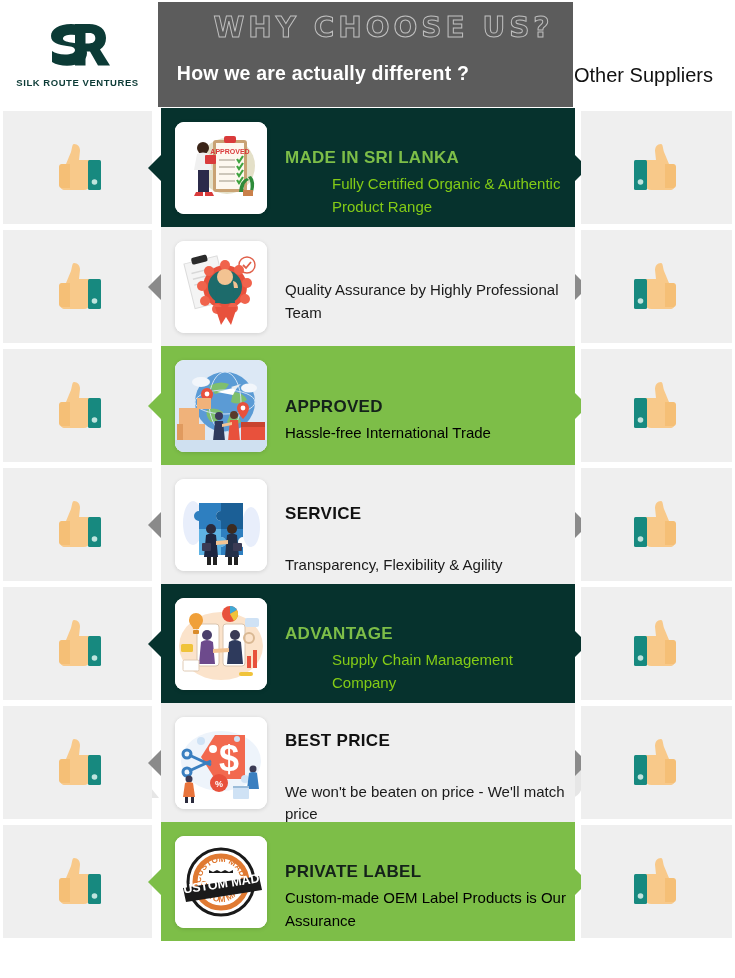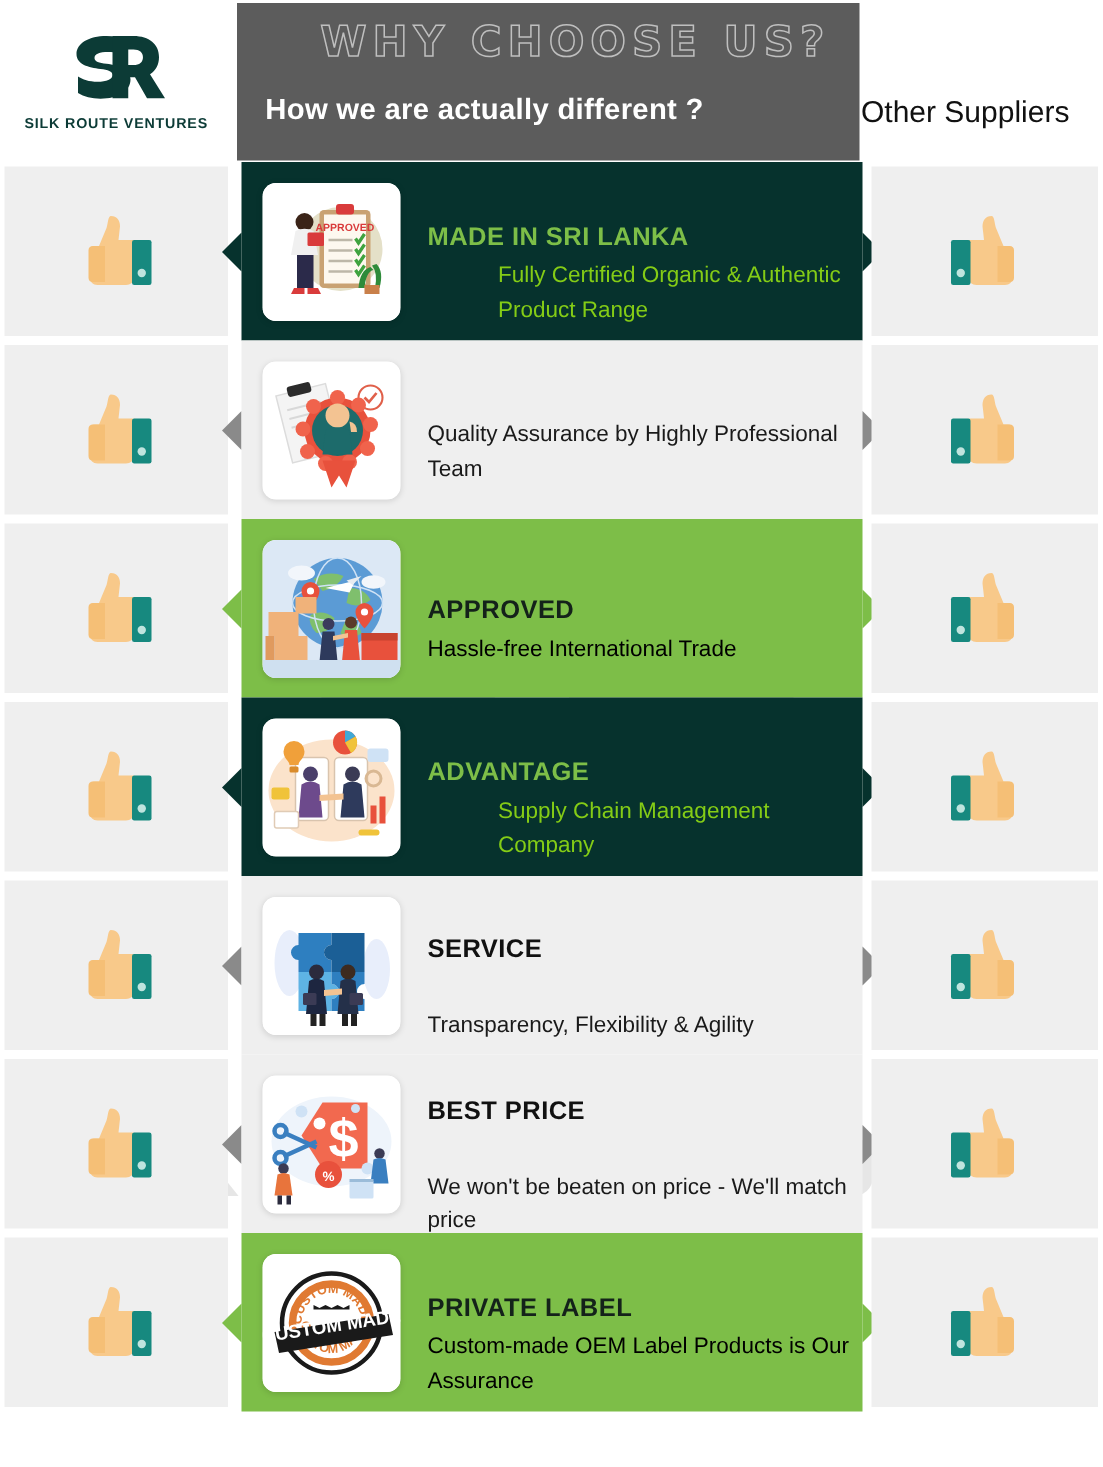--- a/index.html
+++ b/index.html
@@ -308,81 +308,20 @@
                 <circle cx="59" cy="55" r="4" fill="#5a3a2a"></circle>
                 <path d="M55 60 l8 0 2 21 -12 0z" fill="#e8513c"></path>
                 <path d="M47 64 l10 -2 0 3 -10 2z" fill="#f3c392"></path>
               </g>
               <rect x="0" y="80" width="92" height="12" fill="#cfe0f0"></rect>
             </svg>
           </span>
           <div class="txt">
             <div class="t-title">APPROVED</div>
             <div class="t-sub">Hassle-free International Trade</div>
-          </div>
-        </div>
-        <div class="arrow arrow-r"></div>
-        <div class="cell-right">
-          <span>
-            <svg class="hand" viewBox="0 0 60 60" xmlns="http://www.w3.org/2000/svg">
-<g transform="translate(60,60) rotate(180) scale(1,-1) translate(0,-60)">
-<path d="M26 6 c4 0 6 3 6 7 l-1 9 h9 c3 0 5 2 4.6 5 l-3 20 c-.4 3 -2.6 5 -5.6 5 H17 c-3 0 -5 -2 -5 -5 V29 c0 -2 1 -3 3 -3 h3 l5 -12 c1 -3 1 -8 3 -8z" fill="#f8c98a"></path>
-<path d="M14 26 h8 v24 h-8 c-2 0 -3 -1 -3 -3 V29 c0 -2 1 -3 3 -3z" fill="#f5bf76"></path>
-<rect x="40" y="22" width="13" height="30" rx="1.5" fill="#17897f"></rect>
-<circle cx="46.5" cy="44" r="2.8" fill="#bfe4de"></circle>
-</g>
-            </svg>
-          </span>
-        </div>
-      </div>
-      <div class="row dark">
-        <div class="cell-left">
-          <span>
-            <svg class="hand" viewBox="0 0 60 60" xmlns="http://www.w3.org/2000/svg">
-<path d="M26 6 c4 0 6 3 6 7 l-1 9 h9 c3 0 5 2 4.6 5 l-3 20 c-.4 3 -2.6 5 -5.6 5 H17 c-3 0 -5 -2 -5 -5 V29 c0 -2 1 -3 3 -3 h3 l5 -12 c1 -3 1 -8 3 -8z" fill="#f8c98a"></path>
-<path d="M14 26 h8 v24 h-8 c-2 0 -3 -1 -3 -3 V29 c0 -2 1 -3 3 -3z" fill="#f5bf76"></path>
-<rect x="40" y="22" width="13" height="30" rx="1.5" fill="#17897f"></rect>
-<circle cx="46.5" cy="44" r="2.8" fill="#bfe4de"></circle>
-</svg>
-          </span>
-        </div>
-        <div class="arrow arrow-l"></div>
-        <div class="cell-mid dark">
-          <span class="thumb">
-            <svg viewBox="0 0 92 92">
-              <rect width="92" height="92" fill="#fff"></rect>
-              <ellipse cx="46" cy="48" rx="42" ry="34" fill="#fbe3cb"></ellipse>
-              <rect x="22" y="26" width="22" height="42" rx="3" fill="#fff" stroke="#d9c4ae"></rect>
-              <rect x="48" y="26" width="22" height="42" rx="3" fill="#fff" stroke="#d9c4ae"></rect>
-              <circle cx="32" cy="37" r="5" fill="#4a3f6b"></circle>
-              <path d="M26 44 q6 -4 12 0 l2 22 -16 0z" fill="#6d4a8c"></path>
-              <circle cx="60" cy="37" r="5" fill="#3b3b55"></circle>
-              <path d="M54 44 q6 -4 12 0 l2 22 -16 0z" fill="#2e3a5c"></path>
-              <path d="M38 51 l16 -1 0 4 -16 1z" fill="#f3c392"></path>
-              <g fill="#f0a03a">
-                <path d="M14 22 a7 7 0 1 1 14 0 c0 5 -4 6 -4 9 l-6 0 c0 -3 -4 -4 -4 -9z"></path>
-                <rect x="18" y="32" width="6" height="4" rx="1" fill="#d98b2b"></rect>
-              </g>
-              <circle cx="55" cy="16" r="8" fill="#e8513c"></circle>
-              <path d="M55 16 l0 -8 a8 8 0 0 1 7 4z" fill="#3fa9d6"></path>
-              <path d="M55 16 l7 -4 a8 8 0 0 1 -3 11z" fill="#f0c33a"></path>
-              <rect x="70" y="20" width="14" height="9" rx="2" fill="#cfe2f5"></rect>
-              <rect x="6" y="46" width="12" height="8" rx="1.5" fill="#f0c33a"></rect>
-              <rect x="8" y="62" width="16" height="11" rx="1.5" fill="#fff" stroke="#e0cbb5"></rect>
-              <g fill="#e8513c">
-                <rect x="72" y="58" width="4" height="12"></rect>
-                <rect x="78" y="52" width="4" height="18"></rect>
-              </g>
-              <circle cx="74" cy="40" r="5" fill="none" stroke="#d9b893" stroke-width="2"></circle>
-              <rect x="64" y="74" width="14" height="4" rx="2" fill="#f0c33a"></rect>
-            </svg>
-          </span>
-          <div class="txt">
-            <div class="t-title">ADVANTAGE</div>
-            <div class="t-sub">Supply Chain Management Company</div>
           </div>
         </div>
         <div class="arrow arrow-r"></div>
         <div class="cell-right">
           <span>
             <svg class="hand" viewBox="0 0 60 60" xmlns="http://www.w3.org/2000/svg">
 <g transform="translate(60,60) rotate(180) scale(1,-1) translate(0,-60)">
 <path d="M26 6 c4 0 6 3 6 7 l-1 9 h9 c3 0 5 2 4.6 5 l-3 20 c-.4 3 -2.6 5 -5.6 5 H17 c-3 0 -5 -2 -5 -5 V29 c0 -2 1 -3 3 -3 h3 l5 -12 c1 -3 1 -8 3 -8z" fill="#f8c98a"></path>
 <path d="M14 26 h8 v24 h-8 c-2 0 -3 -1 -3 -3 V29 c0 -2 1 -3 3 -3z" fill="#f5bf76"></path>
 <rect x="40" y="22" width="13" height="30" rx="1.5" fill="#17897f"></rect>
@@ -443,20 +382,81 @@
 <g transform="translate(60,60) rotate(180) scale(1,-1) translate(0,-60)">
 <path d="M26 6 c4 0 6 3 6 7 l-1 9 h9 c3 0 5 2 4.6 5 l-3 20 c-.4 3 -2.6 5 -5.6 5 H17 c-3 0 -5 -2 -5 -5 V29 c0 -2 1 -3 3 -3 h3 l5 -12 c1 -3 1 -8 3 -8z" fill="#f8c98a"></path>
 <path d="M14 26 h8 v24 h-8 c-2 0 -3 -1 -3 -3 V29 c0 -2 1 -3 3 -3z" fill="#f5bf76"></path>
 <rect x="40" y="22" width="13" height="30" rx="1.5" fill="#17897f"></rect>
 <circle cx="46.5" cy="44" r="2.8" fill="#bfe4de"></circle>
 </g>
             </svg>
           </span>
         </div>
       </div>
+      <div class="row dark">
+        <div class="cell-left">
+          <span>
+            <svg class="hand" viewBox="0 0 60 60" xmlns="http://www.w3.org/2000/svg">
+<path d="M26 6 c4 0 6 3 6 7 l-1 9 h9 c3 0 5 2 4.6 5 l-3 20 c-.4 3 -2.6 5 -5.6 5 H17 c-3 0 -5 -2 -5 -5 V29 c0 -2 1 -3 3 -3 h3 l5 -12 c1 -3 1 -8 3 -8z" fill="#f8c98a"></path>
+<path d="M14 26 h8 v24 h-8 c-2 0 -3 -1 -3 -3 V29 c0 -2 1 -3 3 -3z" fill="#f5bf76"></path>
+<rect x="40" y="22" width="13" height="30" rx="1.5" fill="#17897f"></rect>
+<circle cx="46.5" cy="44" r="2.8" fill="#bfe4de"></circle>
+</svg>
+          </span>
+        </div>
+        <div class="arrow arrow-l"></div>
+        <div class="cell-mid dark">
+          <span class="thumb">
+            <svg viewBox="0 0 92 92">
+              <rect width="92" height="92" fill="#fff"></rect>
+              <ellipse cx="46" cy="48" rx="42" ry="34" fill="#fbe3cb"></ellipse>
+              <rect x="22" y="26" width="22" height="42" rx="3" fill="#fff" stroke="#d9c4ae"></rect>
+              <rect x="48" y="26" width="22" height="42" rx="3" fill="#fff" stroke="#d9c4ae"></rect>
+              <circle cx="32" cy="37" r="5" fill="#4a3f6b"></circle>
+              <path d="M26 44 q6 -4 12 0 l2 22 -16 0z" fill="#6d4a8c"></path>
+              <circle cx="60" cy="37" r="5" fill="#3b3b55"></circle>
+              <path d="M54 44 q6 -4 12 0 l2 22 -16 0z" fill="#2e3a5c"></path>
+              <path d="M38 51 l16 -1 0 4 -16 1z" fill="#f3c392"></path>
+              <g fill="#f0a03a">
+                <path d="M14 22 a7 7 0 1 1 14 0 c0 5 -4 6 -4 9 l-6 0 c0 -3 -4 -4 -4 -9z"></path>
+                <rect x="18" y="32" width="6" height="4" rx="1" fill="#d98b2b"></rect>
+              </g>
+              <circle cx="55" cy="16" r="8" fill="#e8513c"></circle>
+              <path d="M55 16 l0 -8 a8 8 0 0 1 7 4z" fill="#3fa9d6"></path>
+              <path d="M55 16 l7 -4 a8 8 0 0 1 -3 11z" fill="#f0c33a"></path>
+              <rect x="70" y="20" width="14" height="9" rx="2" fill="#cfe2f5"></rect>
+              <rect x="6" y="46" width="12" height="8" rx="1.5" fill="#f0c33a"></rect>
+              <rect x="8" y="62" width="16" height="11" rx="1.5" fill="#fff" stroke="#e0cbb5"></rect>
+              <g fill="#e8513c">
+                <rect x="72" y="58" width="4" height="12"></rect>
+                <rect x="78" y="52" width="4" height="18"></rect>
+              </g>
+              <circle cx="74" cy="40" r="5" fill="none" stroke="#d9b893" stroke-width="2"></circle>
+              <rect x="64" y="74" width="14" height="4" rx="2" fill="#f0c33a"></rect>
+            </svg>
+          </span>
+          <div class="txt">
+            <div class="t-title">ADVANTAGE</div>
+            <div class="t-sub">Supply Chain Management Company</div>
+          </div>
+        </div>
+        <div class="arrow arrow-r"></div>
+        <div class="cell-right">
+          <span>
+            <svg class="hand" viewBox="0 0 60 60" xmlns="http://www.w3.org/2000/svg">
+<g transform="translate(60,60) rotate(180) scale(1,-1) translate(0,-60)">
+<path d="M26 6 c4 0 6 3 6 7 l-1 9 h9 c3 0 5 2 4.6 5 l-3 20 c-.4 3 -2.6 5 -5.6 5 H17 c-3 0 -5 -2 -5 -5 V29 c0 -2 1 -3 3 -3 h3 l5 -12 c1 -3 1 -8 3 -8z" fill="#f8c98a"></path>
+<path d="M14 26 h8 v24 h-8 c-2 0 -3 -1 -3 -3 V29 c0 -2 1 -3 3 -3z" fill="#f5bf76"></path>
+<rect x="40" y="22" width="13" height="30" rx="1.5" fill="#17897f"></rect>
+<circle cx="46.5" cy="44" r="2.8" fill="#bfe4de"></circle>
+</g>
+            </svg>
+          </span>
+        </div>
+      </div>
       <div class="row light">
         <div class="cell-left">
           <span>
             <svg class="hand" viewBox="0 0 60 60" xmlns="http://www.w3.org/2000/svg">
 <path d="M26 6 c4 0 6 3 6 7 l-1 9 h9 c3 0 5 2 4.6 5 l-3 20 c-.4 3 -2.6 5 -5.6 5 H17 c-3 0 -5 -2 -5 -5 V29 c0 -2 1 -3 3 -3 h3 l5 -12 c1 -3 1 -8 3 -8z" fill="#f8c98a"></path>
 <path d="M14 26 h8 v24 h-8 c-2 0 -3 -1 -3 -3 V29 c0 -2 1 -3 3 -3z" fill="#f5bf76"></path>
 <rect x="40" y="22" width="13" height="30" rx="1.5" fill="#17897f"></rect>
 <circle cx="46.5" cy="44" r="2.8" fill="#bfe4de"></circle>
 </svg>
           </span>

